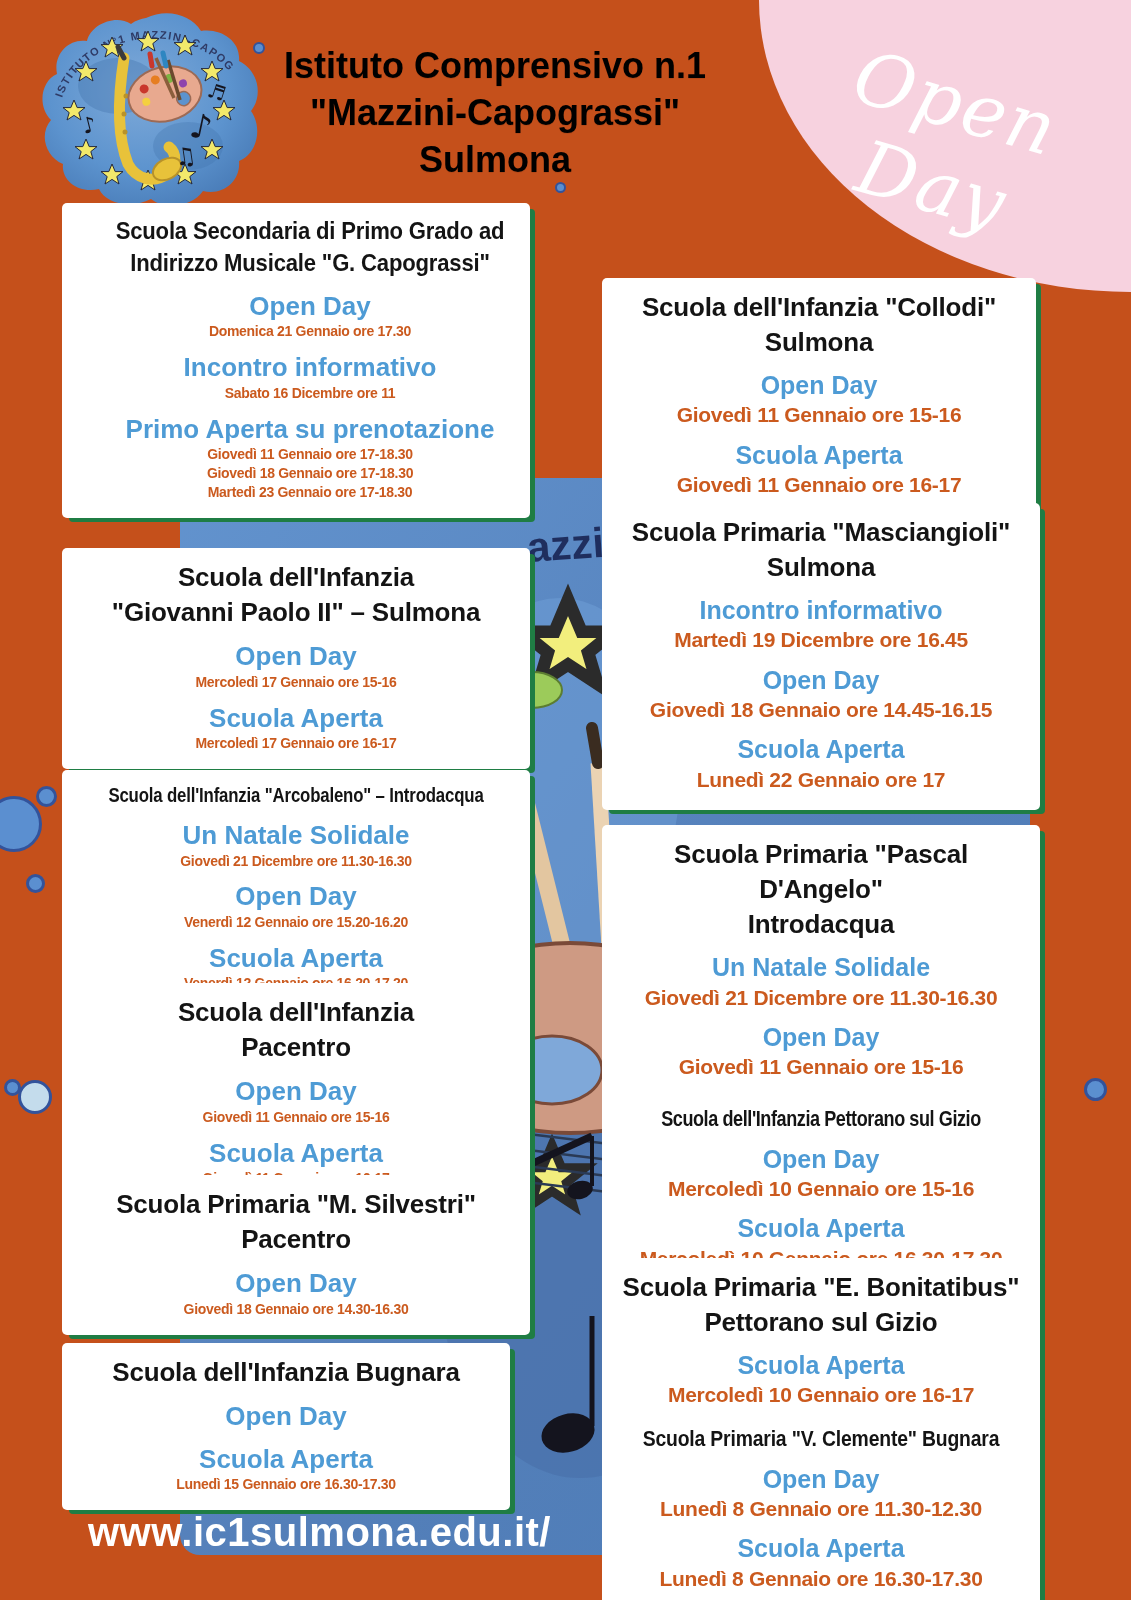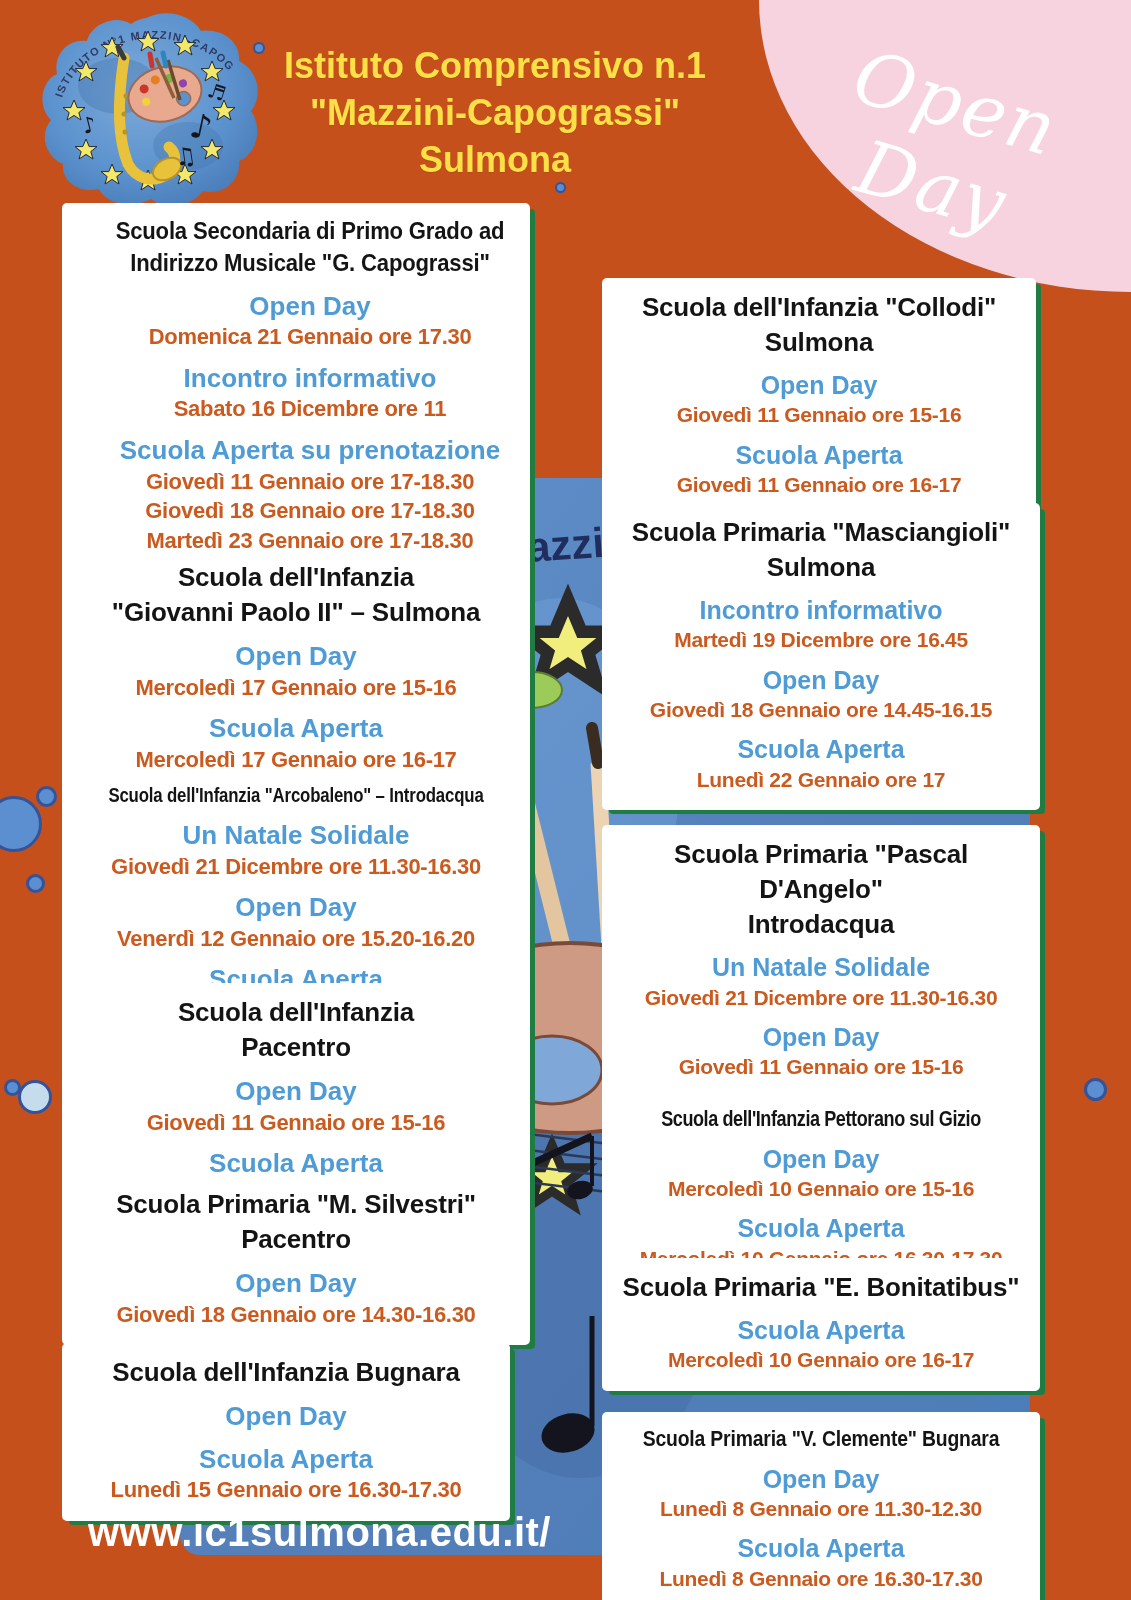--- a/index.html
+++ b/index.html
@@ -12,21 +12,21 @@
   }
   html,body{margin:0;padding:0;}
   body{
     width:1131px;height:1600px;position:relative;overflow:hidden;
     background:var(--bg);
     font-family:"Liberation Sans",sans-serif;
   }
   
   #institute-title{
     position:absolute;left:240px;top:42px;width:510px;z-index:2;
-    text-align:center;color:#fde047;font-weight:bold;font-size:36px;line-height:47px;
+    text-align:center;color:#000000;font-weight:bold;font-size:36px;line-height:47px;
     text-shadow:0 1px 0 rgba(0,0,0,.08);
   }
   #open-day-badge{
     position:absolute;right:0;top:0;width:372px;height:292px;z-index:1;
     background:var(--pink);border-bottom-left-radius:100% 100%;
   }
   #open-day-script{
     position:absolute;right:12px;top:58px;width:350px;z-index:1;
     transform:rotate(16deg);transform-origin:center;
     font-family:"DejaVu Serif",serif;font-style:italic;font-weight:normal;
@@ -54,21 +54,21 @@
     padding:12px 8px 16px;box-sizing:border-box;text-align:center;
   }
   .card-title{color:var(--ink);font-weight:800;}
   .title-line{font-size:26px;line-height:1.35;letter-spacing:-0.2px;}
   .c0 .title-line{font-size:24px;transform:scaleX(.92);white-space:nowrap;}
   .c2 .title-line{font-size:20px;transform:scaleX(.84);white-space:nowrap;}
   .c9 .title-line{font-size:22px;transform:scaleX(.82);white-space:nowrap;letter-spacing:-0.5px;}
   .c11 .title-line{font-size:22px;transform:scaleX(.88);white-space:nowrap;}
   .section{margin-top:10px;}
   .sec-label{color:var(--blue);font-weight:bold;font-size:26px;line-height:1.25;}
-  .sec-line{color:var(--orange);font-weight:bold;font-size:22px;line-height:1.35;letter-spacing:-0.3px;}
+  .sec-line{color:var(--orange);font-weight:bold;font-size:14px;line-height:1.35;letter-spacing:-0.3px;}
   .col-right .sec-line{font-size:21px;}
   .col-right .sec-label{font-size:25px;}
   
   .c0{left:62px;top:203px;width:468px;padding-left:36px;}
   .c1{left:62px;top:548px;width:468px;}
   .c2{left:62px;top:770px;width:468px;}
   .c3{left:62px;top:983px;width:468px;}
   .c4{left:62px;top:1175px;width:468px;}
   .c5{left:62px;top:1343px;width:448px;}
   .c6{left:602px;top:278px;width:434px;}
@@ -220,21 +220,21 @@
     <div class="card-body">
       <div class="section">
         <div class="sec-label">Open Day</div>
         <div class="sec-line">Domenica 21 Gennaio ore 17.30</div>
       </div>
       <div class="section">
         <div class="sec-label">Incontro informativo</div>
         <div class="sec-line">Sabato 16 Dicembre ore 11</div>
       </div>
       <div class="section">
-        <div class="sec-label">Scuola Aperta su prenotazione</div>
+        <div class="sec-label">Primo Aperta su prenotazione</div>
         <div class="sec-line">Giovedì 11 Gennaio ore 17-18.30</div>
         <div class="sec-line">Giovedì 18 Gennaio ore 17-18.30</div>
         <div class="sec-line">Martedì 23 Gennaio ore 17-18.30</div>
       </div>
     </div>
   </article>
 <article class="card c1 col-left">
     <div class="card-title">
       <div class="title-line">Scuola dell'Infanzia</div>
       <div class="title-line">"Giovanni Paolo II" – Sulmona</div>
@@ -379,20 +379,21 @@
       </div>
       <div class="section">
         <div class="sec-label">Scuola Aperta</div>
         <div class="sec-line">Mercoledì 10 Gennaio ore 16.30-17.30</div>
       </div>
     </div>
   </article>
 <article class="card c10 col-right">
     <div class="card-title">
       <div class="title-line">Scuola Primaria "E. Bonitatibus"</div>
+      <div class="title-line">Pettorano sul Gizio</div>
     </div>
     <div class="card-body">
       <div class="section">
         <div class="sec-label">Scuola Aperta</div>
         <div class="sec-line">Mercoledì 10 Gennaio ore 16-17</div>
       </div>
     </div>
   </article>
 <article class="card c11 col-right">
     <div class="card-title">

